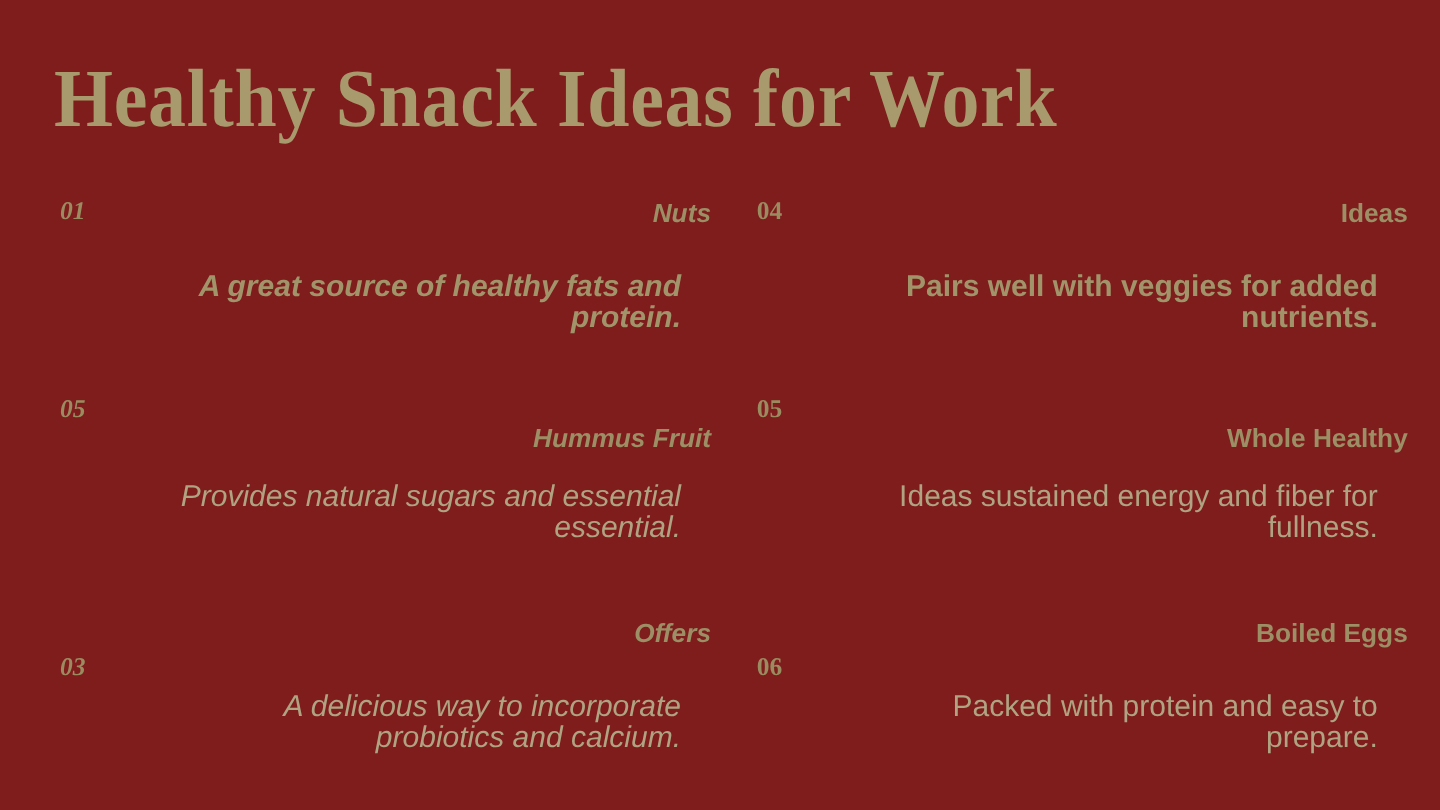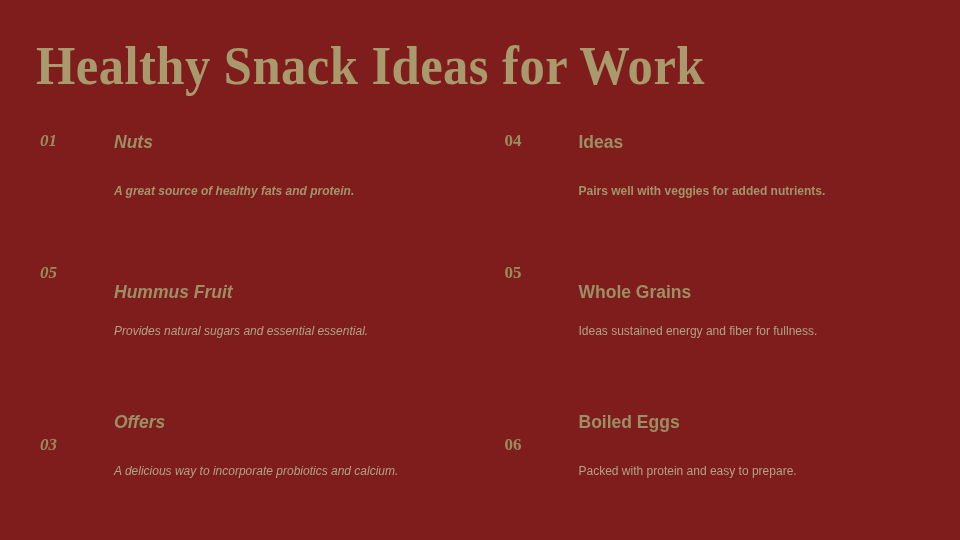--- a/index.html
+++ b/index.html
@@ -77,35 +77,36 @@
     font-size: 17px;
     line-height: 20px;
     color: #9a8c60;
   }
 
   .item-body {
     position: absolute;
     left: 74px;
     top: 0;
     width: 360px;
+    text-align: right;
   }
 
   .item-head {
     font-family: "Liberation Sans", sans-serif;
     font-weight: bold;
     font-size: 17.5px;
     line-height: 22px;
     color: #9c8f65;
     margin: 0;
     padding-top: 9px;
   }
 
   .item-desc {
     font-family: "Liberation Sans", sans-serif;
-    font-size: 12px;
+    font-size: 20px;
     line-height: 21px;
     color: #afa382;
     margin: 0;
     padding-top: 28px;
     width: 340px;
   }
 
   .item-desc.bold {
     font-weight: bold;
     color: #a2946a;
@@ -155,21 +156,21 @@
           <div class="item-body">
             <div class="item-head">Hummus Fruit</div>
             <div class="item-desc">Provides natural sugars and essential essential.</div>
           </div>
         </div>
       </div>
       <div class="col col-right">
         <div class="item">
           <div class="item-num">05</div>
           <div class="item-body">
-            <div class="item-head">Whole Grains</div>
+            <div class="item-head">Whole Healthy</div>
             <div class="item-desc">Ideas sustained energy and fiber for fullness.</div>
           </div>
         </div>
       </div>
     </div>
 
     <div class="row row-3">
       <div class="col col-left">
         <div class="item">
           <div class="item-num">03</div>

